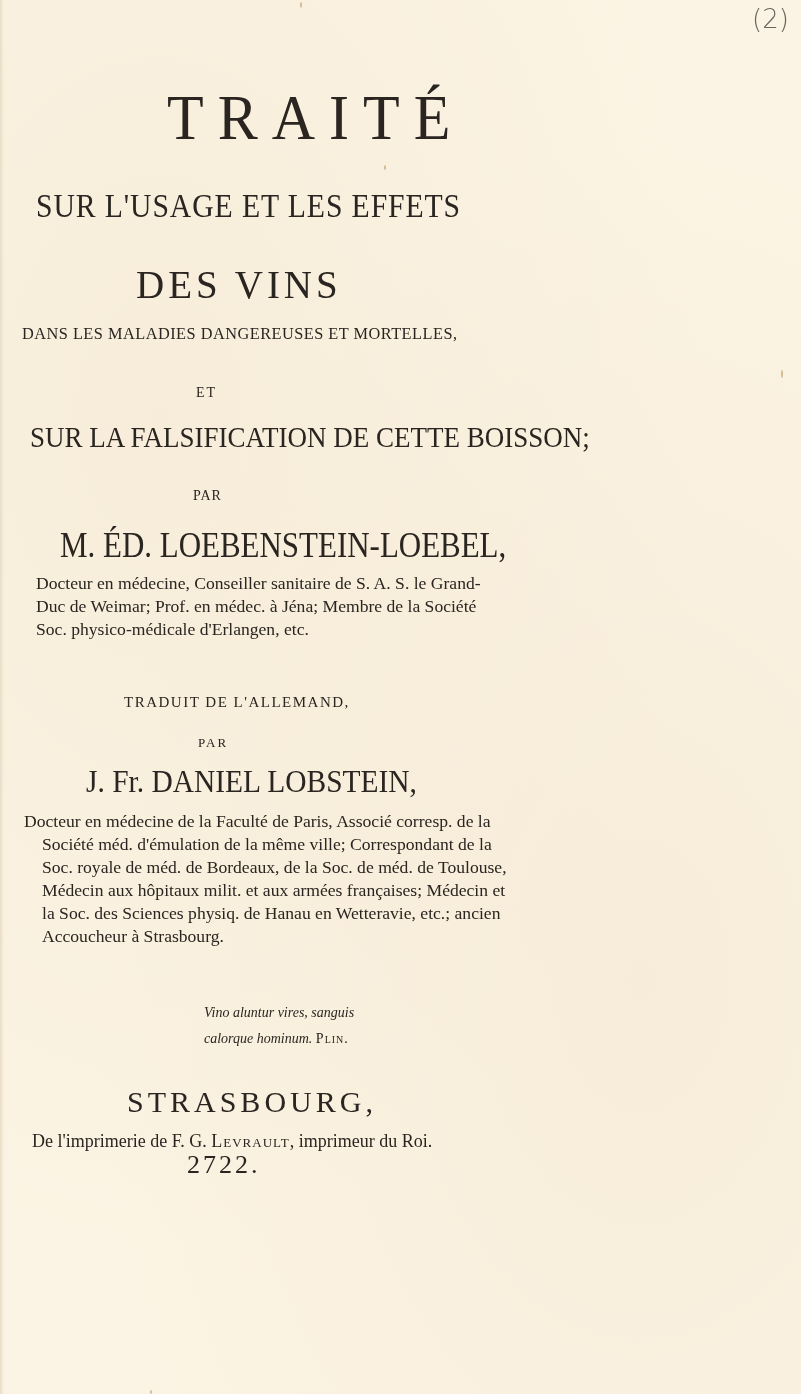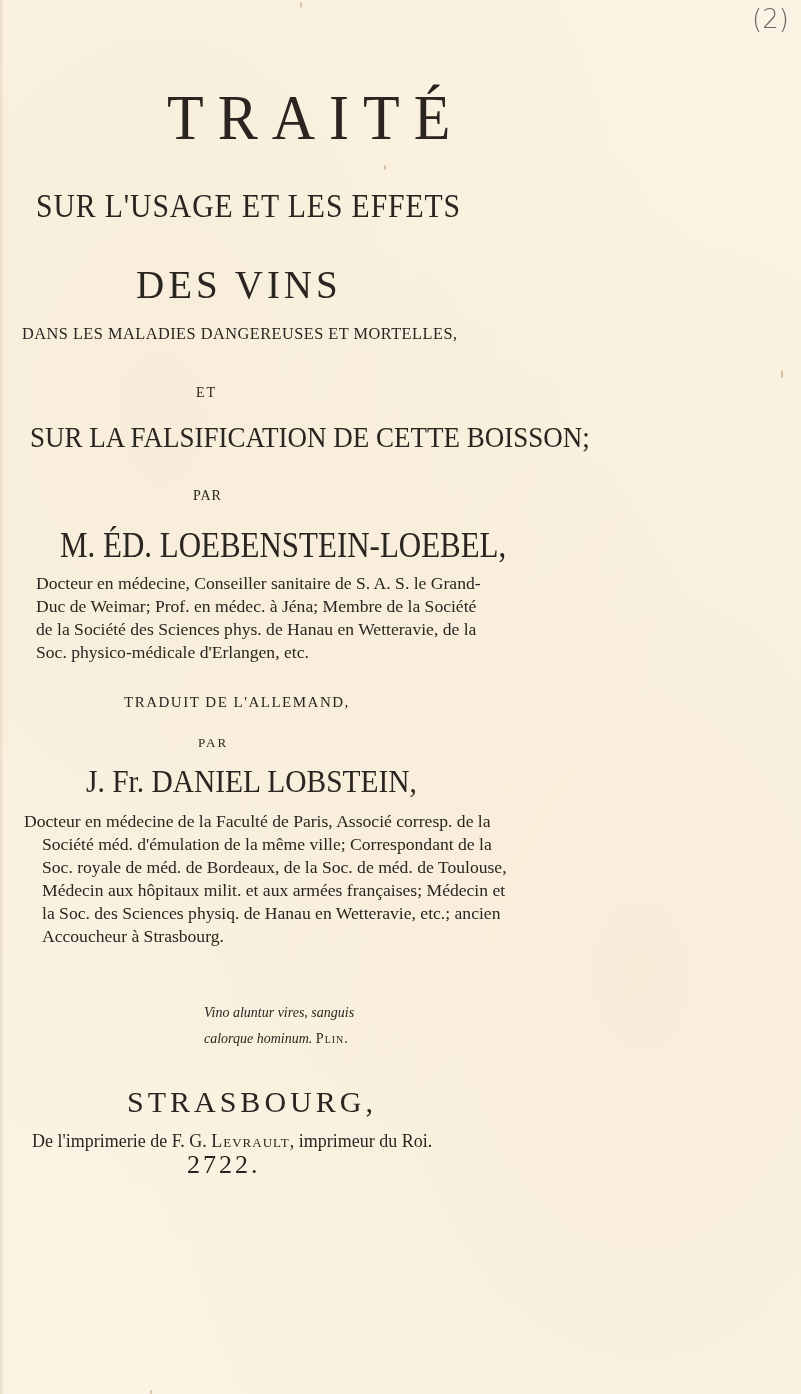--- a/index.html
+++ b/index.html
@@ -69,21 +69,20 @@
   <div class="abs sub3">DANS LES MALADIES DANGEREUSES ET MORTELLES,</div>
   <div class="abs et">ET</div>
   <div class="abs sub4">SUR LA FALSIFICATION DE CETTE BOISSON;</div>
 
   <div class="abs par1">PAR</div>
   <div class="abs author1">M. ÉD. LOEBENSTEIN-LOEBEL,</div>
 
   <div class="para para1">
     <span class="line">Docteur en médecine, Conseiller sanitaire de S. A. S. le Grand-</span>
     <span class="line">Duc de Weimar; Prof. en médec. à Jéna; Membre de la Société</span>
-    <span class="line">de la Société des Sciences phys. de Hanau en Wetteravie, de la</span>
     <span class="line">Soc. physico-médicale d'Erlangen, etc.</span>
   </div>
 
   <div class="abs trad">TRADUIT DE L'ALLEMAND,</div>
   <div class="abs par2">PAR</div>
   <div class="abs author2">J. Fr. DANIEL LOBSTEIN,</div>
 
   <div class="para para2">
     <span class="line">Docteur en médecine de la Faculté de Paris, Associé corresp. de la</span>
     <span class="line" style="padding-left:18px">Société méd. d'émulation de la même ville; Correspondant de la</span>

